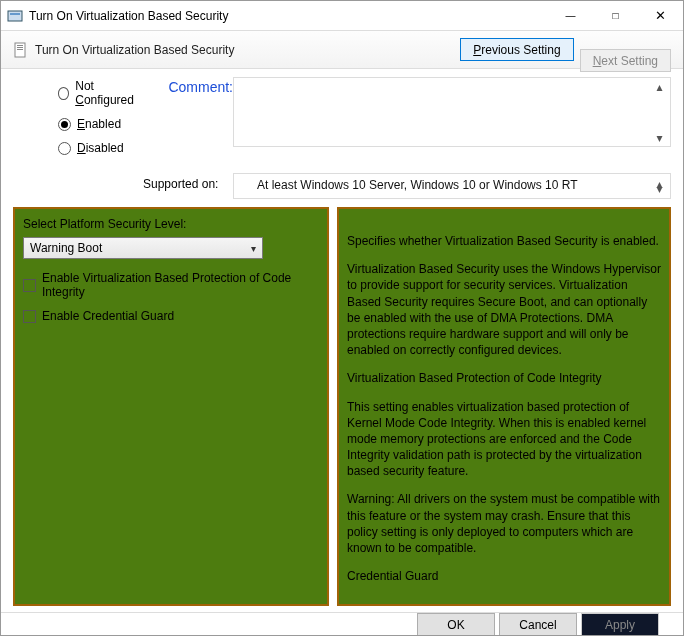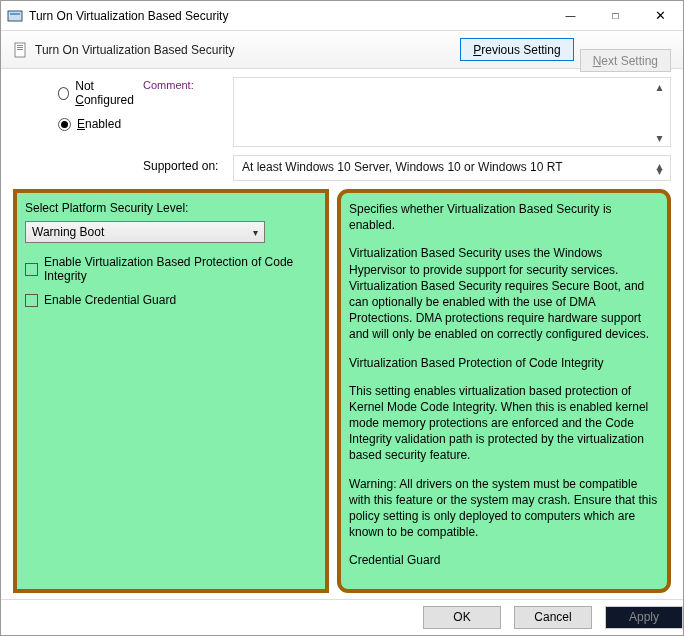--- a/index.html
+++ b/index.html
@@ -89,21 +89,21 @@
   border-radius: 50%;
   margin-right: 6px;
   display: flex; align-items: center; justify-content: center;
 }
 .radio .dot {
   width: 7px; height: 7px; border-radius:50%;
   background: #000;
 }
 .radio-label .u { text-decoration: underline; }
 .comment-col { flex: 1; display:flex; }
-.comment-label { width: 90px; font-size:11px; color:#701a75; padding-top:2px;}
+.comment-label { width: 90px; font-size:14px; color:#1d4ed8; padding-top:2px;text-align:right;}
 .comment-box {
   flex: 1;
   height: 70px;
   border: 1px solid #dcdcdc;
   background: #fff;
   position: relative;
 }
 .scroll-arrow {
   position: absolute; right: 2px; width:17px; height:17px;
   display:flex;align-items:center;justify-content:center;
@@ -111,43 +111,43 @@
 }
 .scroll-arrow.top{ top:0;}
 .scroll-arrow.bot{ bottom:0;}
 
 .row2 { display:flex; margin-bottom:8px;}
 .row2 .spacer { width: 130px;}
 .supported-label { width:90px; font-size:12px; padding-top:4px;}
 .supported-box {
   flex:1; height:26px;
   border:1px solid #dcdcdc;
-  padding: 4px 8px;
+  padding: 4px 23px;
   font-size:12px;
   color:#111;
   position:relative;
 }
 
 .labels-row {
   display:flex; margin-bottom:4px; margin-top:18px;
 }
 .labels-row .l1 { width: 325px; font-size:12px;}
 .labels-row .l2 { flex:1; font-size:12px;}
 
 .panels {
   flex:1; display:flex; gap:8px; min-height:0;
 }
 .panel {
-  border:4px solid #a16207;
-  background:#86efac;
+  border:2px solid #a16207;
+  background:#4d7c0f;
   overflow:hidden;
   display:flex;flex-direction:column;
 }
 .panel.options { width: 316px; padding:8px;}
-.panel.help { flex:1; padding:8px 8px 8px 8px; overflow-y:hidden;border-radius:11px;}
+.panel.help { flex:1; padding:24px 8px 8px 8px; overflow-y:hidden;}
 .opt-label { font-size:12px; margin-bottom:6px;}
 .select {
   width: 240px; height:22px;
   border:1px solid #7a7a7a;
   background: linear-gradient(#f5f5f5,#e6e6e6);
   display:flex;align-items:center;
   padding:0 6px;
   font-size:12px;
   position:relative;
   margin-bottom:12px;
@@ -165,22 +165,22 @@
   border:1px solid #555;
   margin-top:1px;
   flex-shrink:0;
 }
 .help-text p { font-size:12px; margin-bottom:12px; line-height:1.35;}
 
 .footer {
   height: 40px;
   border-top:1px solid #ddd;
   display:flex; align-items:center; justify-content:flex-end;
-  padding: 0 0;
-  gap:13px;
+  padding: 0 24px;
+  gap:4px;
 }
 .btn {
   width:78px; height:23px;
   font-size:12px;
   border:1px solid #adadad;
   background:#e1e1e1;
   cursor:pointer;
 }
 .btn.disabled { color:#888; background:#0f172a; border-color:#ccc;}
 </style>
@@ -223,20 +223,24 @@
       <div class="radio-row">
         <span class="radio"></span>
         <span class="radio-label">Not <span class="u">C</span>onfigured</span>
       </div>
       <div class="radio-row">
         <span class="radio">
             <span class="dot"></span>
           </span>
         <span class="radio-label"><span class="u">E</span>nabled</span>
       </div>
+      <div class="radio-row">
+        <span class="radio"></span>
+        <span class="radio-label"><span class="u">D</span>isabled</span>
+      </div>
     </div>
     <div class="comment-col">
       <div class="comment-label">Comment:</div>
       <div class="comment-box">
         <span class="scroll-arrow top">▴</span>
         <span class="scroll-arrow bot">▾</span>
       </div>
     </div>
   </div>
 

